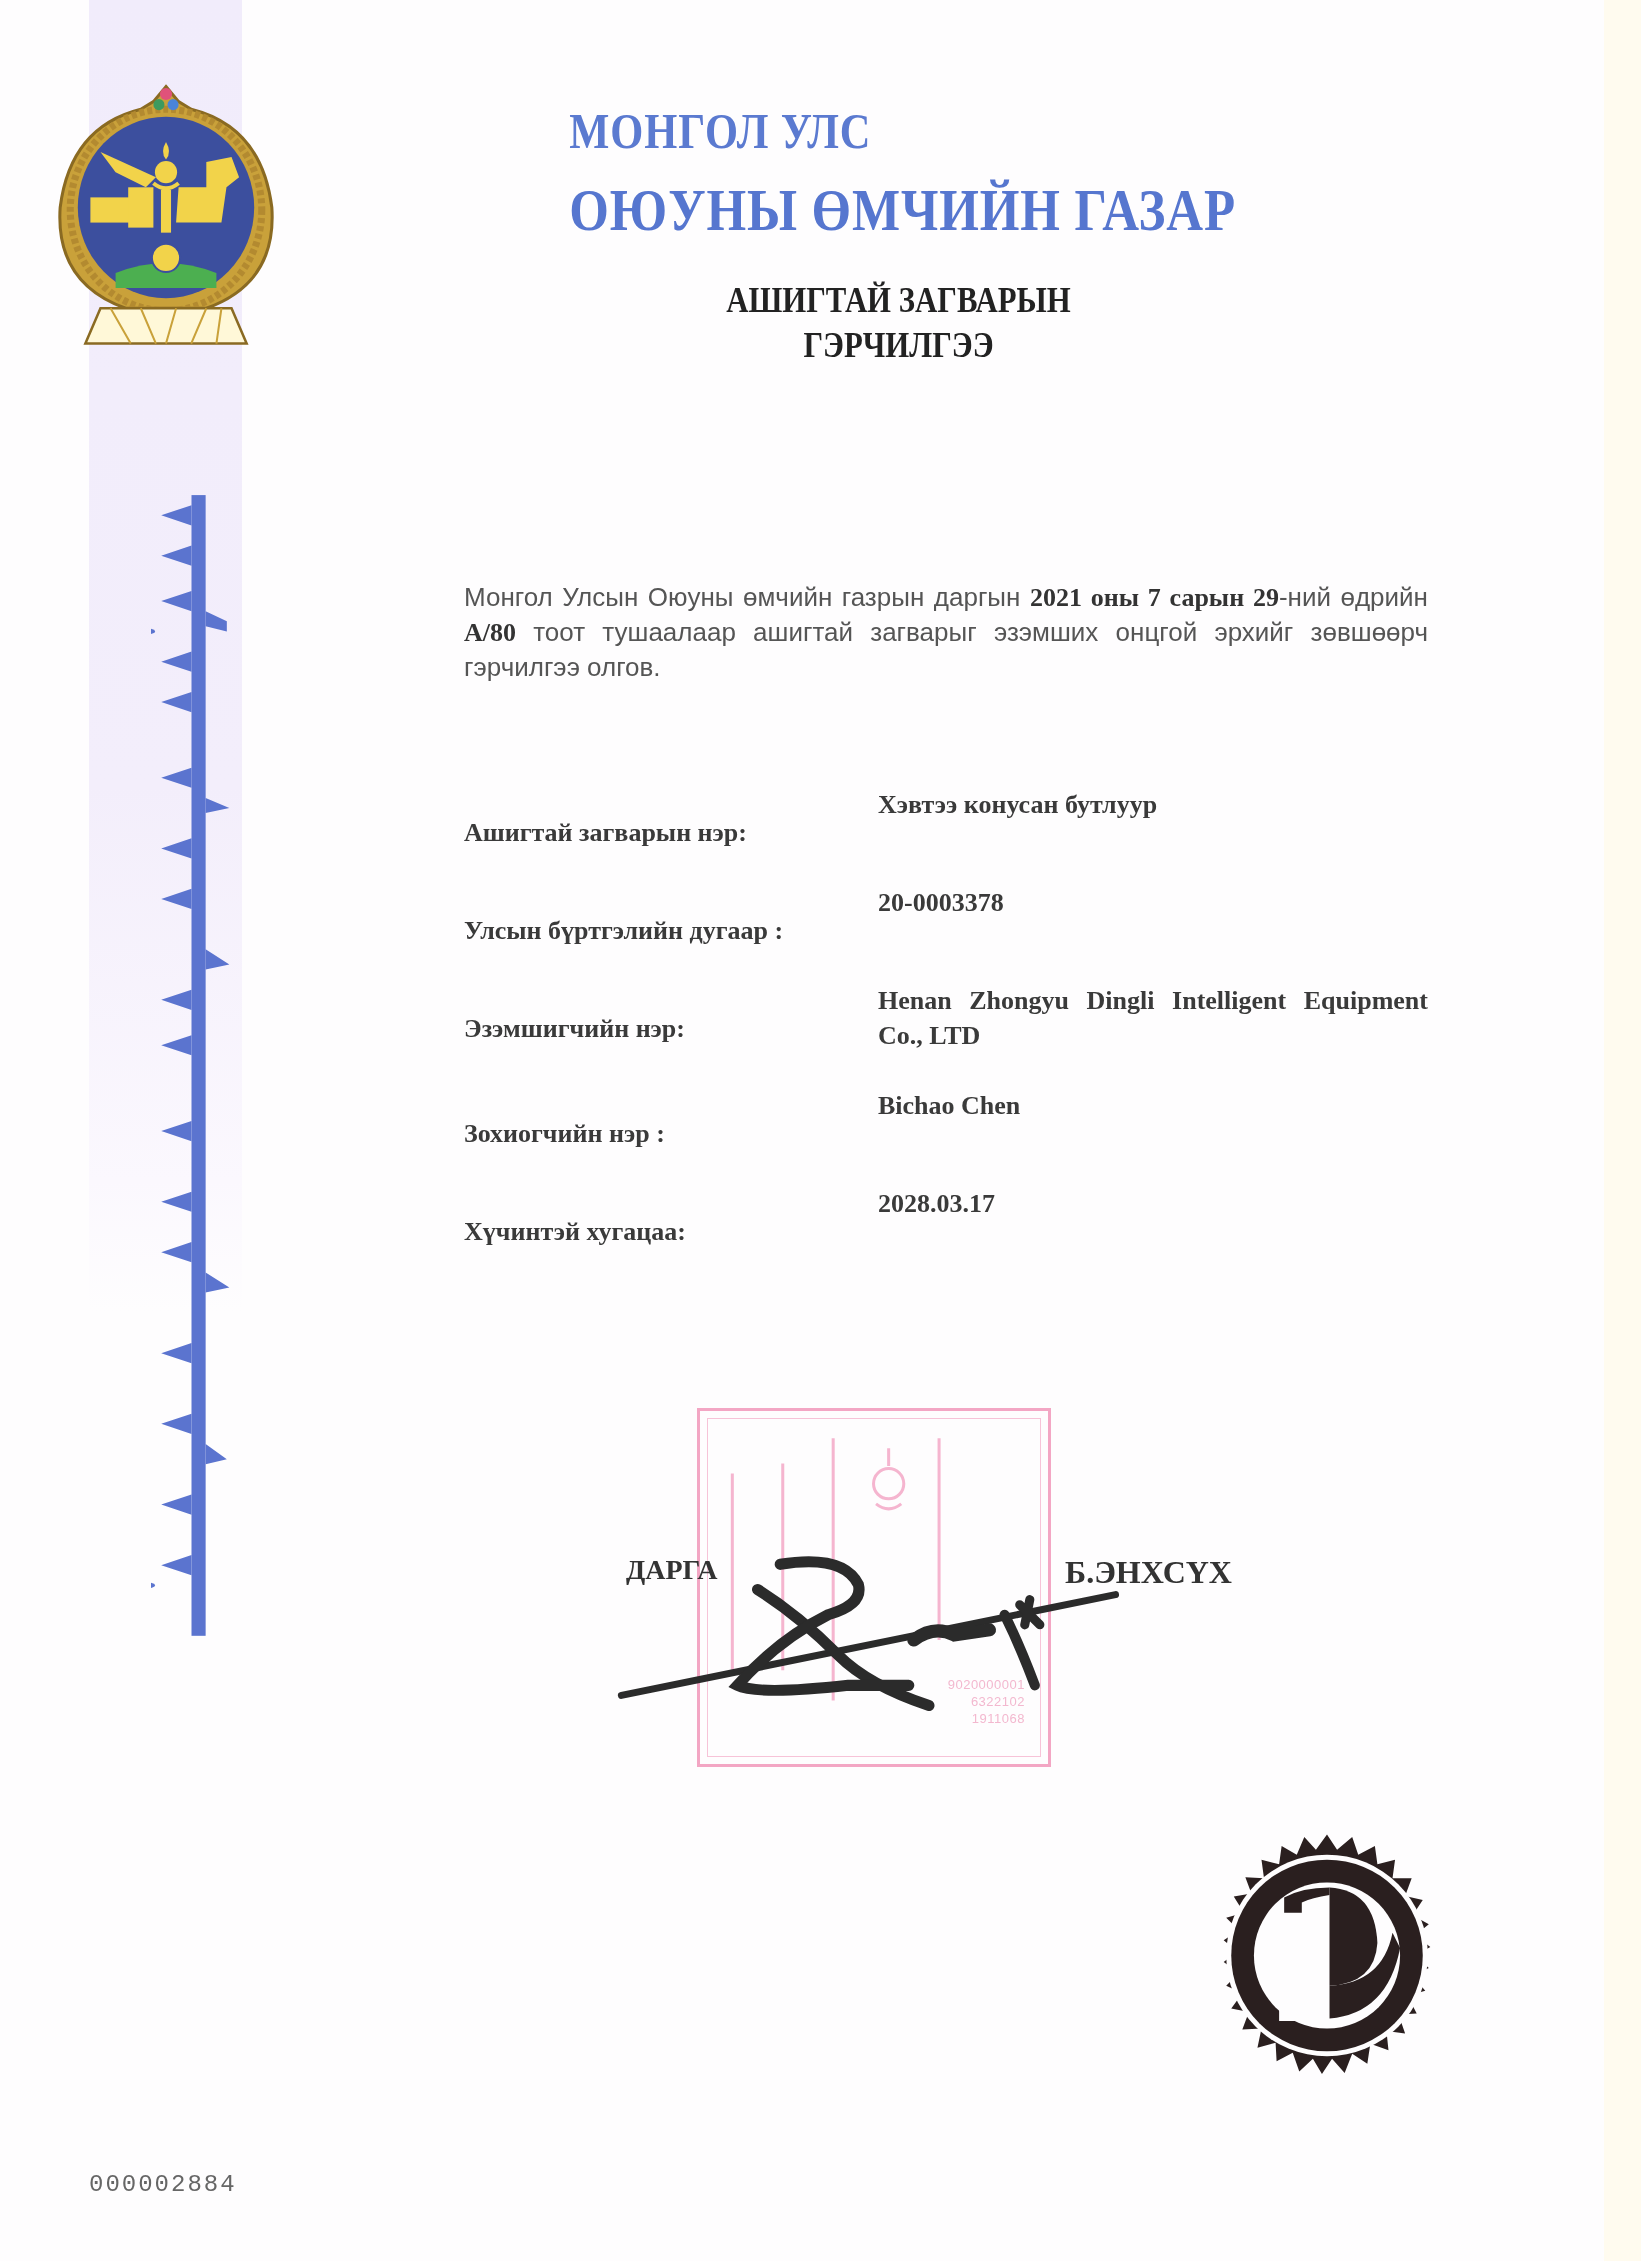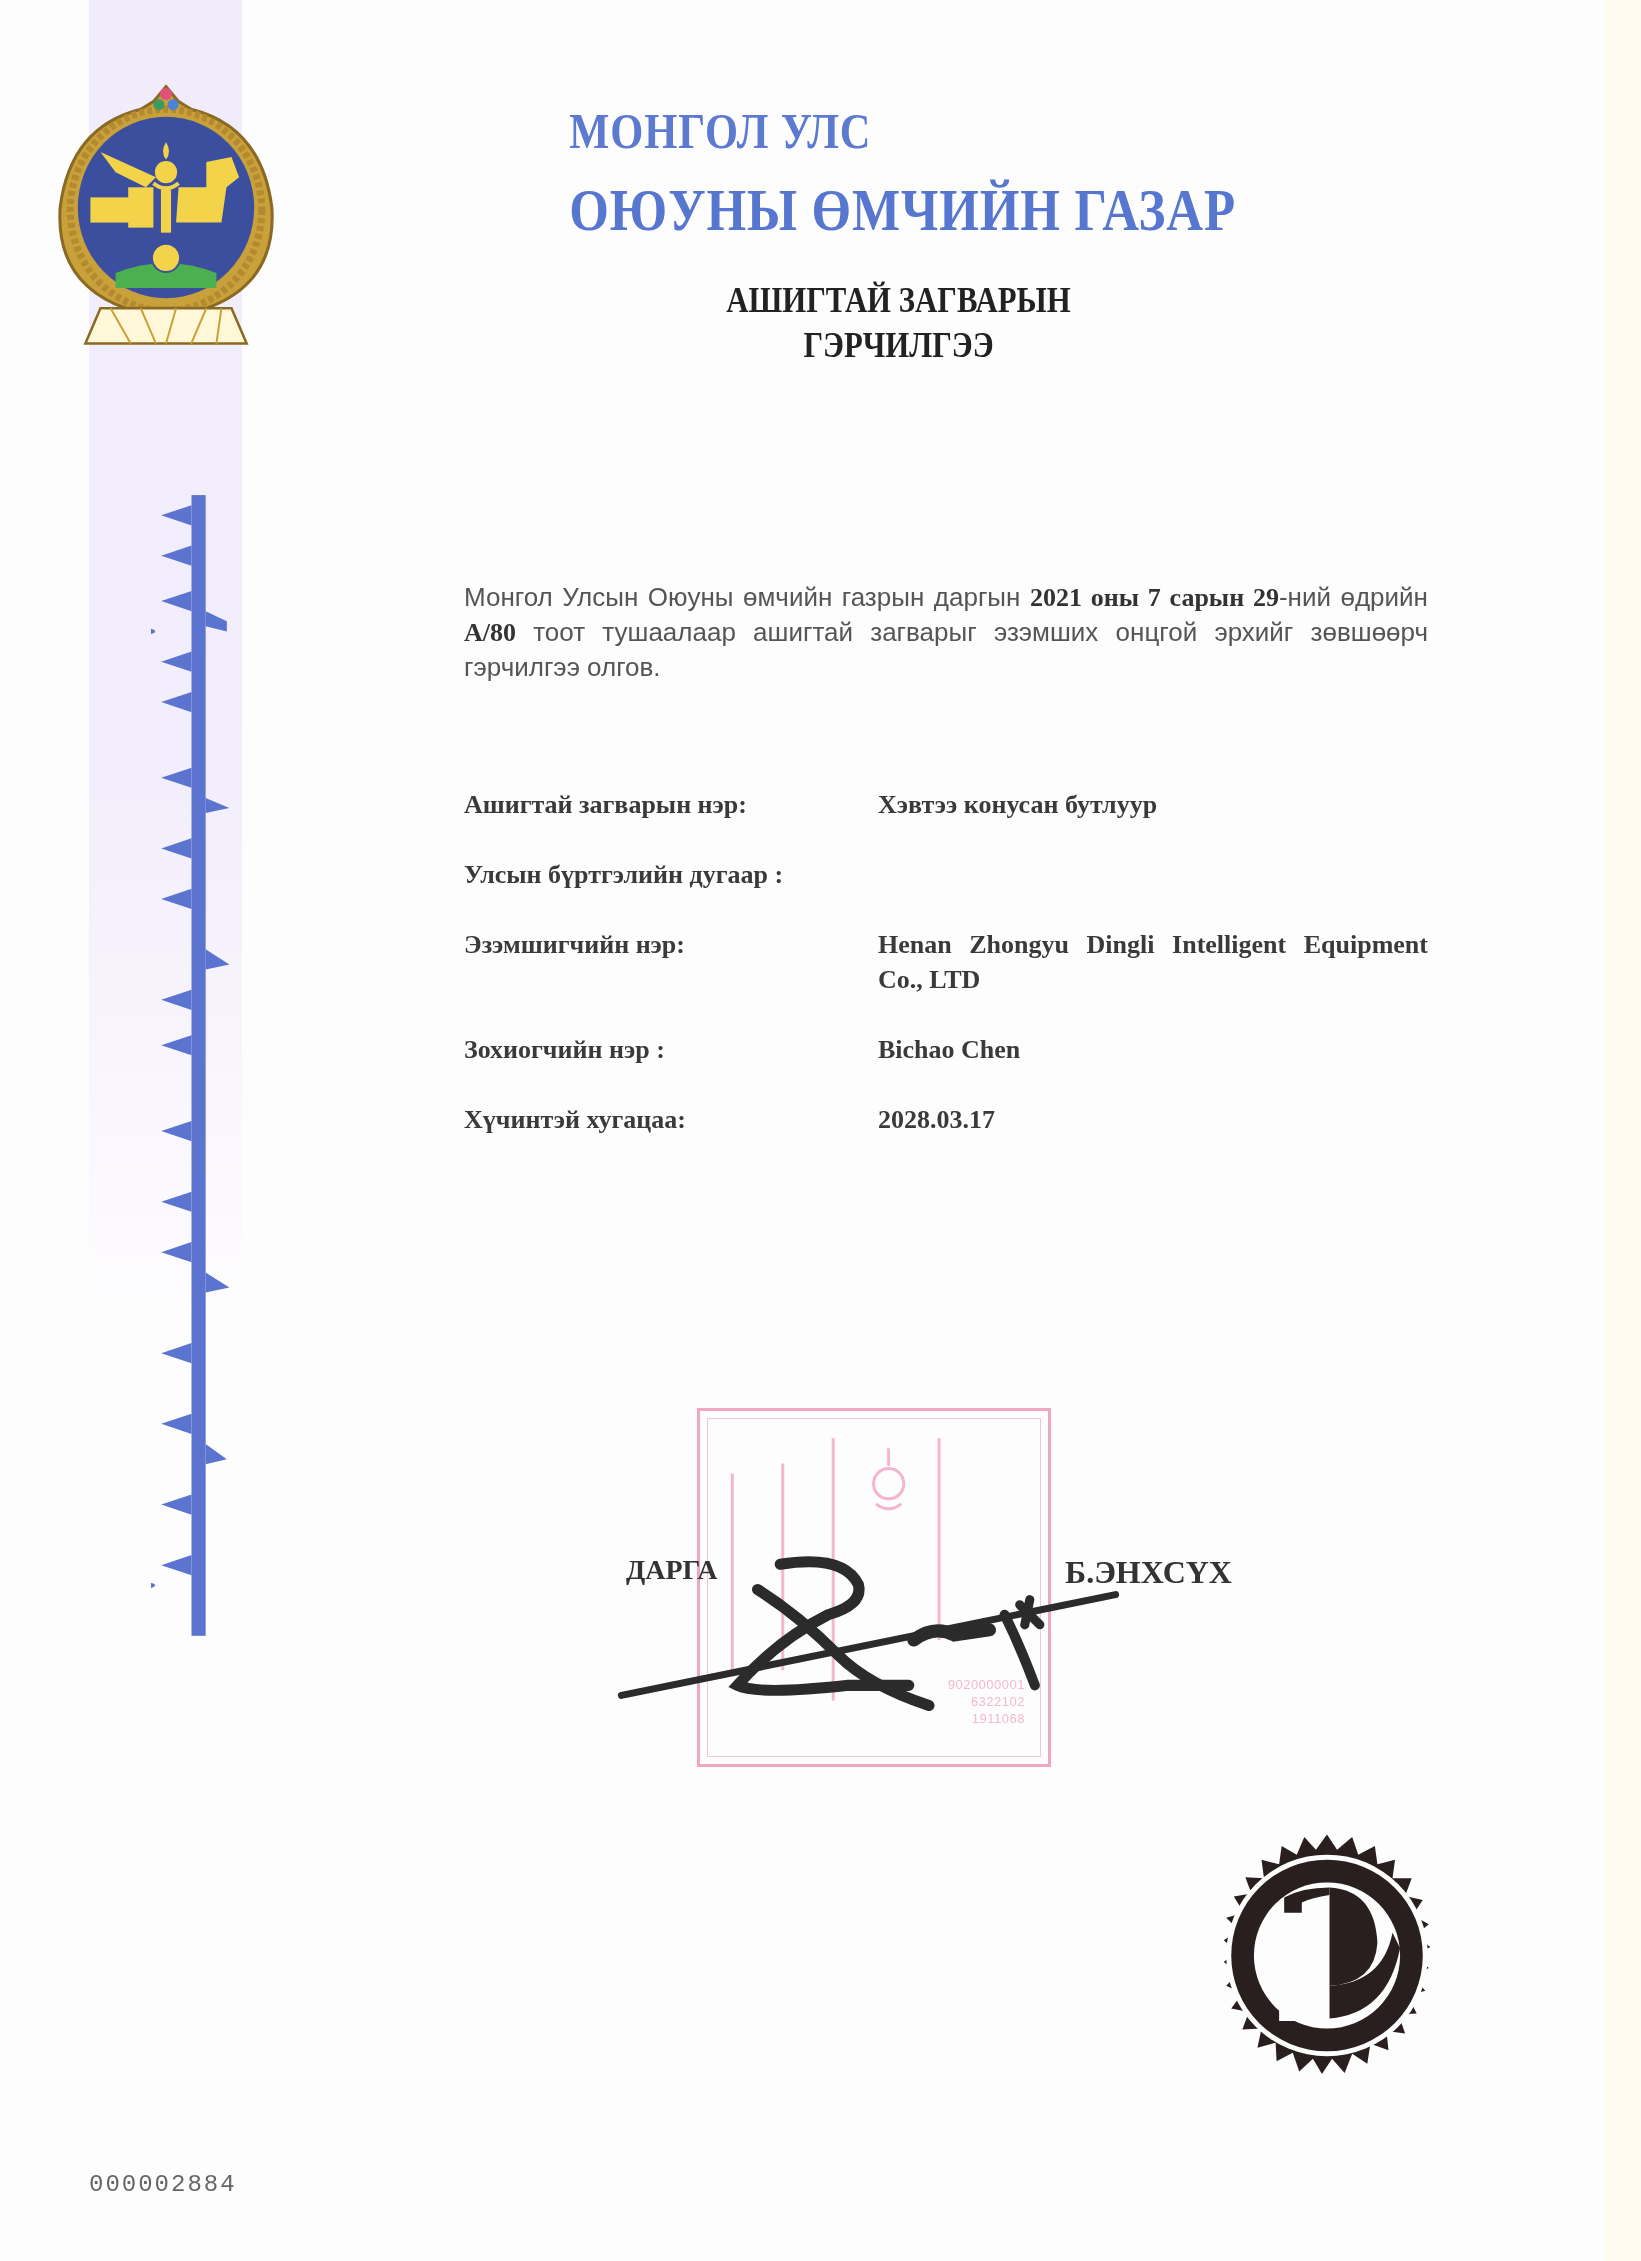--- a/index.html
+++ b/index.html
@@ -45,21 +45,21 @@
       font-size: 26px; line-height: 35px; color: #555; text-align: justify;
     }
     .intro b { color: #333; font-family: "Liberation Serif", serif; }
     .fields {
       position: absolute; left: 464px; top: 787px; width: 964px;
     }
     .field-row {
       display: flex; font-size: 26px; font-weight: bold; color: #3a3a3a; line-height: 35px;
       margin-bottom: 35px;
     }
-    .field-row .label { width: 414px; flex: none; }
+    .field-row .label { width: 414px; flex: none; margin-top: 28px; }
     .field-row .value { flex: 1; text-align: justify; text-align-last: left; }
     .field-row.owner .value { text-align: justify; }
     .signature-area {
       position: absolute; left: 606px; top: 1403px; width: 656px; height: 363px;
     }
     .stamp {
       position: absolute; left: 91px; top: 5px; width: 348px; height: 353px;
       border: 3px solid #f3a6c4; outline: 1.5px solid #f7c3d8; outline-offset: -11px;
     }
     .sig-left {
@@ -134,20 +134,21 @@
   <span>Монгол Улсын Оюуны өмчийн газрын даргын </span><b>2021 оны 7 сарын 29</b><span>-ний өдрийн </span><b>A/80</b><span> тоот тушаалаар ашигтай загварыг эзэмших онцгой эрхийг зөвшөөрч гэрчилгээ олгов.</span>
 </div>
 
 <div class="fields">
   <div class="field-row">
     <div class="label">Ашигтай загварын нэр:</div>
     <div class="value">Хэвтээ конусан бутлуур</div>
   </div>
   <div class="field-row">
     <div class="label">Улсын бүртгэлийн дугаар :</div>
+    <div class="value">20-0003378</div>
   </div>
   <div class="field-row owner">
     <div class="label">Эзэмшигчийн нэр:</div>
     <div class="value">Henan Zhongyu Dingli Intelligent Equipment Co., LTD</div>
   </div>
   <div class="field-row">
     <div class="label">Зохиогчийн нэр :</div>
     <div class="value">Bichao Chen</div>
   </div>
   <div class="field-row">

